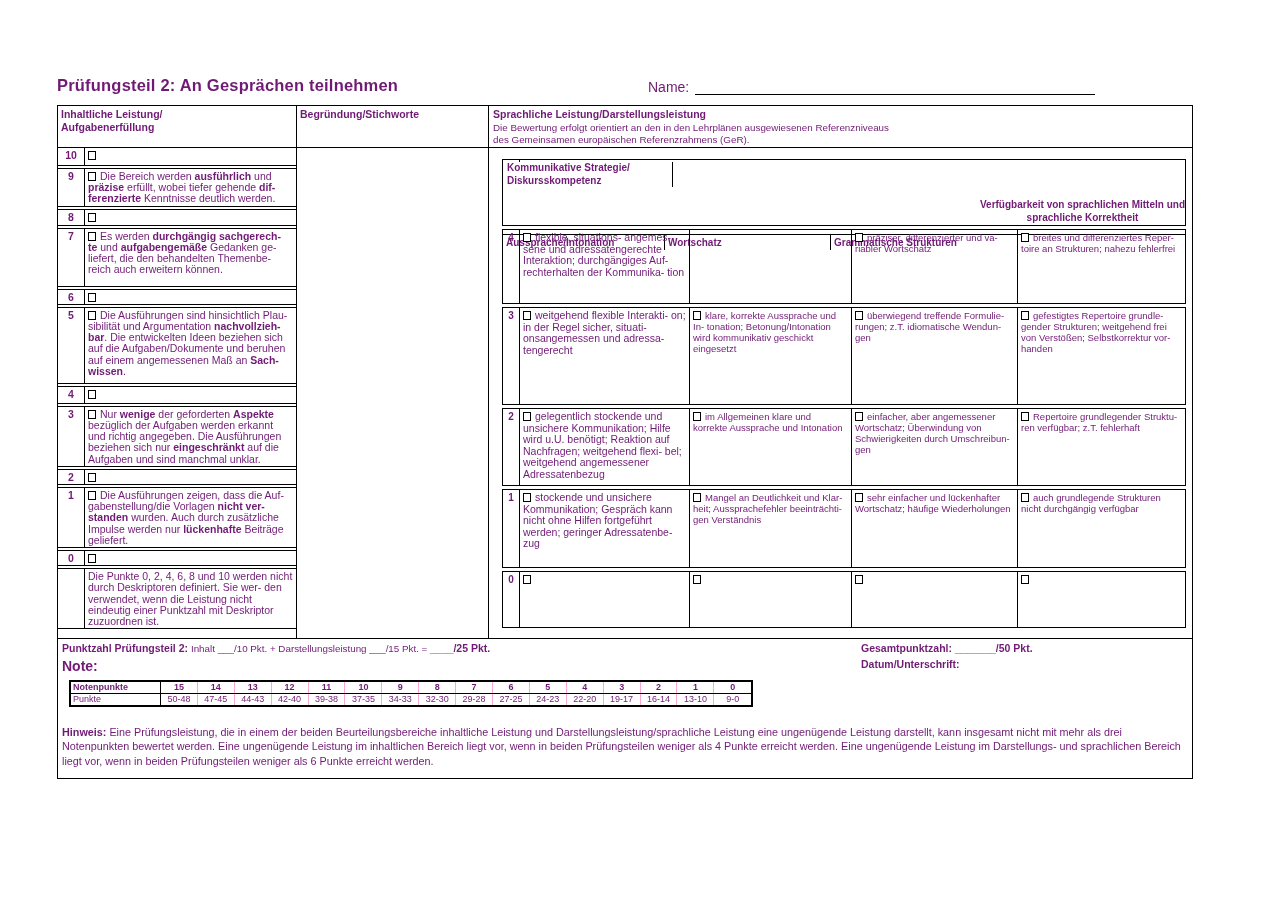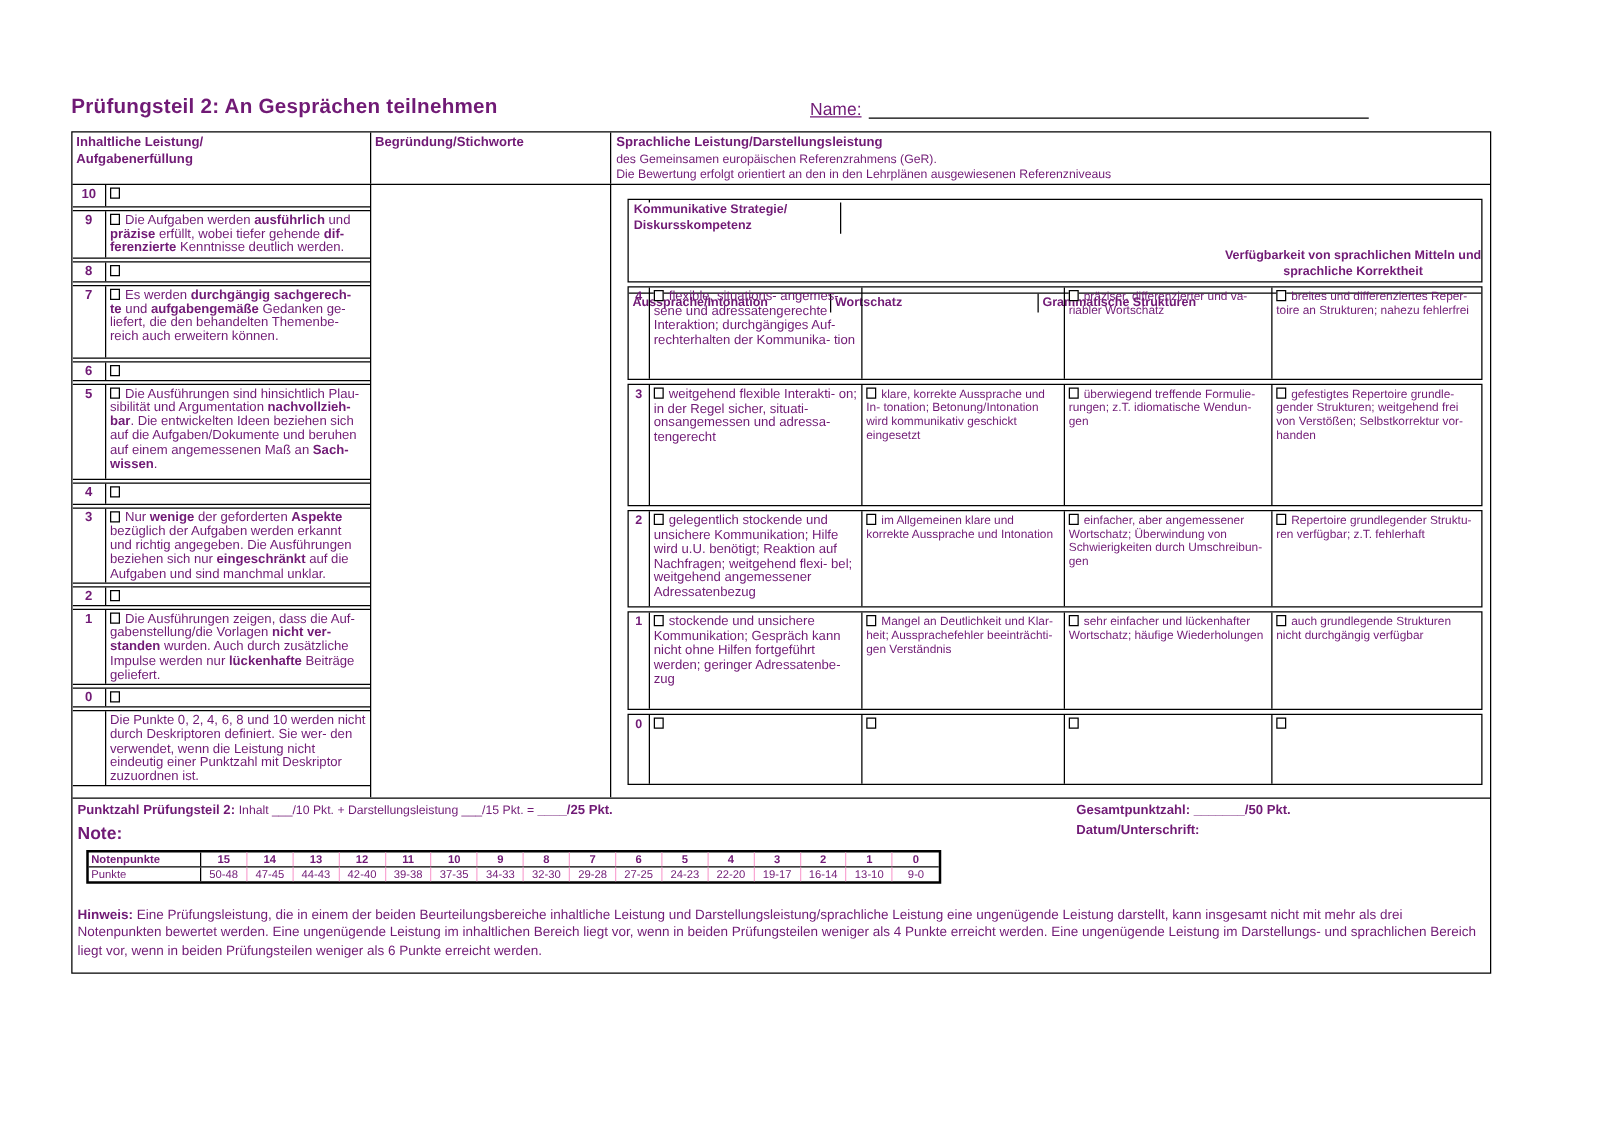--- a/index.html
+++ b/index.html
@@ -4,21 +4,21 @@
 <style>
   * { box-sizing: border-box; margin: 0; padding: 0; }
   html,body { background:#fff; }
   .page {
     position: relative; width: 1280px; height: 905px; background: #fff;
     font-family: "Liberation Sans", "DejaVu Sans", sans-serif; color: #701a75;
   }
   .titlebar { position:absolute; left:57px; top:76px; width:1136px; display:flex; align-items:flex-end; }
   .title { flex:1; font-size:16.5px; font-weight:bold; letter-spacing:0.2px; }
   .namebox { width:545px; font-size:14px; display:flex; align-items:flex-end; }
-  .namelabel { margin-right:6px;text-decoration:underline; }
+  .namelabel { margin-right:6px; }
   .nameline { display:inline-block; width:400px; border-bottom:1.5px solid #000; height:14px; }
 
   .form { position:absolute; left:57px; top:105px; width:1136px; border:1px solid #000; background:#fff; }
 
   
   .form-header { display:flex; border-bottom:1px solid #000; height:42px; }
   .fh1 { width:239px; border-right:1px solid #000; padding:2px 3px; font-weight:bold; font-size:10.5px; line-height:1.2; }
   .fh2 { width:192px; border-right:1px solid #000; padding:2px 3px; font-weight:bold; font-size:10.5px; }
   .fh3 { flex:1; padding:2px 4px; }
   .fh3-title { font-weight:bold; font-size:10.5px; }
@@ -95,37 +95,37 @@
 
     <div class="form-header">
       <div class="fh1">
         <div>Inhaltliche Leistung/</div>
         <div>Aufgabenerfüllung</div>
       </div>
       <div class="fh2">Begründung/Stichworte</div>
       <div class="fh3">
         <div class="fh3-title">Sprachliche Leistung/Darstellungsleistung</div>
         <div class="fh3-sub">
+          <div>Die Bewertung erfolgt orientiert an den in den Lehrplänen ausgewiesenen Referenzniveaus</div>
           <div>des Gemeinsamen europäischen Referenzrahmens (GeR).</div>
-          <div>Die Bewertung erfolgt orientiert an den in den Lehrplänen ausgewiesenen Referenzniveaus</div>
         </div>
       </div>
     </div>
 
     <div class="form-body">
 
       <div class="body-left">
 
         <div class="lrow lr-10">
           <div class="lnum">10</div>
           <div class="ltext"><span class="cb"></span></div>
         </div>
         <div class="lrow lr-9">
           <div class="lnum">9</div>
-          <div class="ltext"><span class="cb"></span><span><span>Die Aufgaben werden </span><b>ausführlich</b><span> und </span><b>präzise</b><span> erfüllt, wobei tiefer gehende </span><b>dif- ferenzierte</b><span> Kenntnisse deutlich werden.</span></span></div>
+          <div class="ltext"><span class="cb"></span><span><span>Die Bereich werden </span><b>ausführlich</b><span> und </span><b>präzise</b><span> erfüllt, wobei tiefer gehende </span><b>dif- ferenzierte</b><span> Kenntnisse deutlich werden.</span></span></div>
         </div>
         <div class="lrow lr-8">
           <div class="lnum">8</div>
           <div class="ltext"><span class="cb"></span></div>
         </div>
         <div class="lrow lr-7">
           <div class="lnum">7</div>
           <div class="ltext"><span class="cb"></span><span><span>Es werden </span><b>durchgängig sachgerech- te</b><span> und </span><b>aufgabengemäße</b><span> Gedanken ge- liefert, die den behandelten Themenbe- reich auch erweitern können.</span></span></div>
         </div>
         <div class="lrow lr-6">

